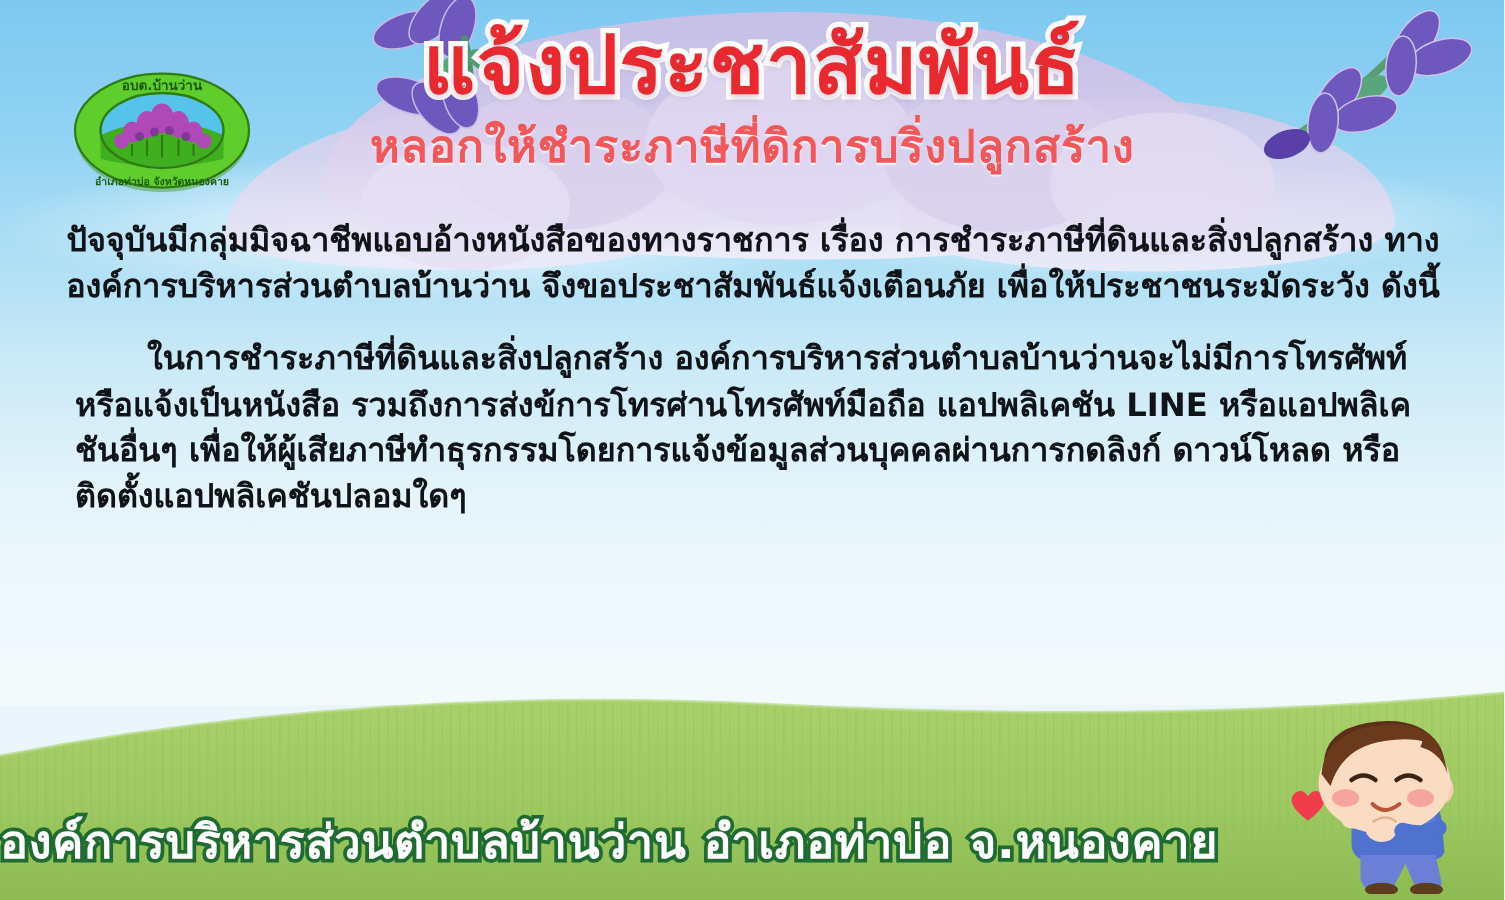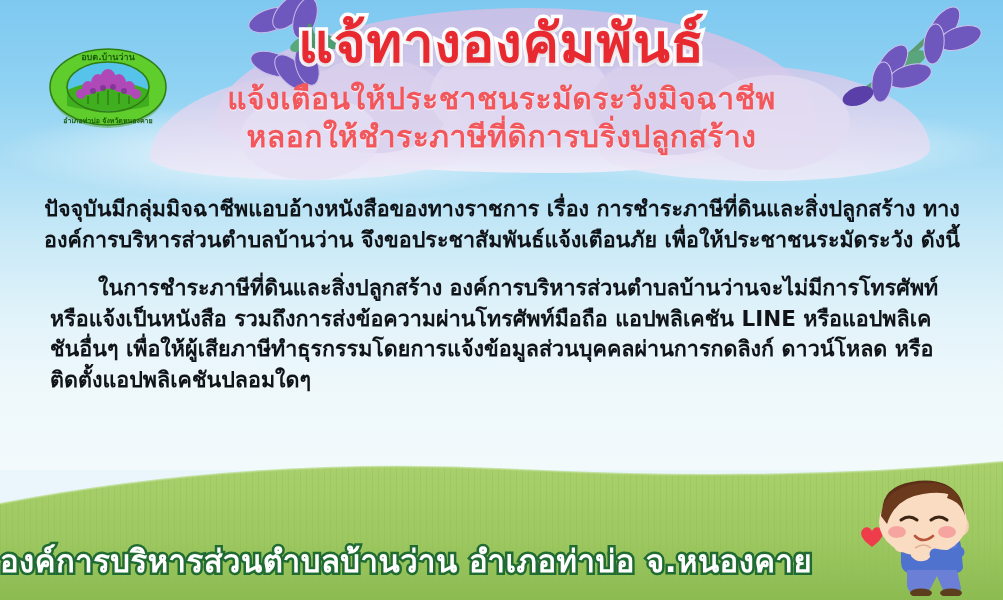--- a/index.html
+++ b/index.html
@@ -109,21 +109,21 @@
     text-align:center;
   }
   .para{
     font-family:"DejaVu Sans","Liberation Sans",sans-serif;
     font-size:21.5px;
     font-weight:bold;
     color:#101418;
     line-height:1.42;
     margin:0 0 6px 0;
   }
-  .para.p1{text-align:center;margin-top:48px;}
+  .para.p1{text-align:center;}
   .para.p2,.para.p3{
     text-align:left;
     text-indent:48px;
     margin-top:18px;
     padding-left:28px;
     padding-right:28px;
   }
 
   
   .footer{
@@ -227,31 +227,30 @@
         <ellipse cx="72" cy="76" rx="22" ry="11" transform="rotate(-16 72 76)"></ellipse>
         <ellipse cx="44" cy="82" rx="20" ry="10" transform="rotate(-84 44 82)"></ellipse>
       </g>
       <g fill="#5a3fa8">
         <ellipse cx="20" cy="96" rx="16" ry="9" transform="rotate(-20 20 96)"></ellipse>
       </g>
     </svg>
   </div>
 
   <div class="title-wrap">
-    <div class="title">แจ้ทางองคัมพันธ์</div>
+    <div class="title">แจ้งประชาสัมพันธ์</div>
   </div>
 
   <div class="subtitle">
-    <div class="subtitle-line">แจ้งเตือนให้ประชาชนระมัดระวังมิจฉาชีพ</div>
     <div class="subtitle-line">หลอกให้ชำระภาษีที่ดิการบริ่งปลูกสร้าง</div>
   </div>
 
   <div class="body-copy">
     <p class="para p1">ปัจจุบันมีกลุ่มมิจฉาชีพแอบอ้างหนังสือของทางราชการ เรื่อง การชำระภาษีที่ดินและสิ่งปลูกสร้าง ทางองค์การบริหารส่วนตำบลบ้านว่าน จึงขอประชาสัมพันธ์แจ้งเตือนภัย เพื่อให้ประชาชนระมัดระวัง ดังนี้</p>
-    <p class="para p2">ในการชำระภาษีที่ดินและสิ่งปลูกสร้าง องค์การบริหารส่วนตำบลบ้านว่านจะไม่มีการโทรศัพท์หรือแจ้งเป็นหนังสือ รวมถึงการส่งข้อความผ่านโทรศัพท์มือถือ แอปพลิเคชัน LINE หรือแอปพลิเคชันอื่นๆ เพื่อให้ผู้เสียภาษีทำธุรกรรมโดยการแจ้งข้อมูลส่วนบุคคลผ่านการกดลิงก์ ดาวน์โหลด หรือติดตั้งแอปพลิเคชันปลอมใดๆ</p>
+    <p class="para p2">ในการชำระภาษีที่ดินและสิ่งปลูกสร้าง องค์การบริหารส่วนตำบลบ้านว่านจะไม่มีการโทรศัพท์หรือแจ้งเป็นหนังสือ รวมถึงการส่งข้การโทรศ่านโทรศัพท์มือถือ แอปพลิเคชัน LINE หรือแอปพลิเคชันอื่นๆ เพื่อให้ผู้เสียภาษีทำธุรกรรมโดยการแจ้งข้อมูลส่วนบุคคลผ่านการกดลิงก์ ดาวน์โหลด หรือติดตั้งแอปพลิเคชันปลอมใดๆ</p>
   </div>
 
   <div class="grass">
     <svg viewBox="0 0 1003 160" preserveAspectRatio="none" xmlns="http://www.w3.org/2000/svg" aria-hidden="true">
       <defs>
         <linearGradient id="gg" x1="0" y1="0" x2="0" y2="1">
           <stop offset="0%" stop-color="#a9d06c"></stop>
           <stop offset="55%" stop-color="#9ec861"></stop>
           <stop offset="100%" stop-color="#8cbb52"></stop>
         </linearGradient>

